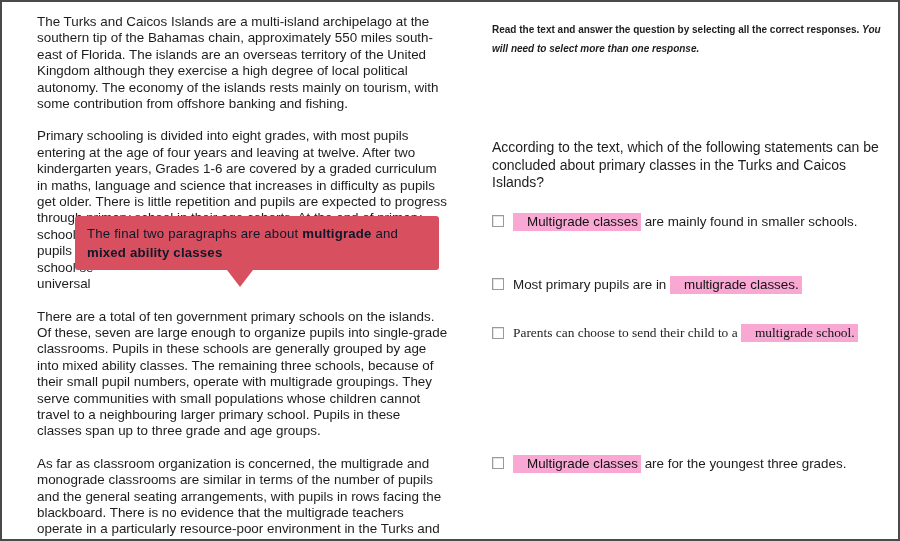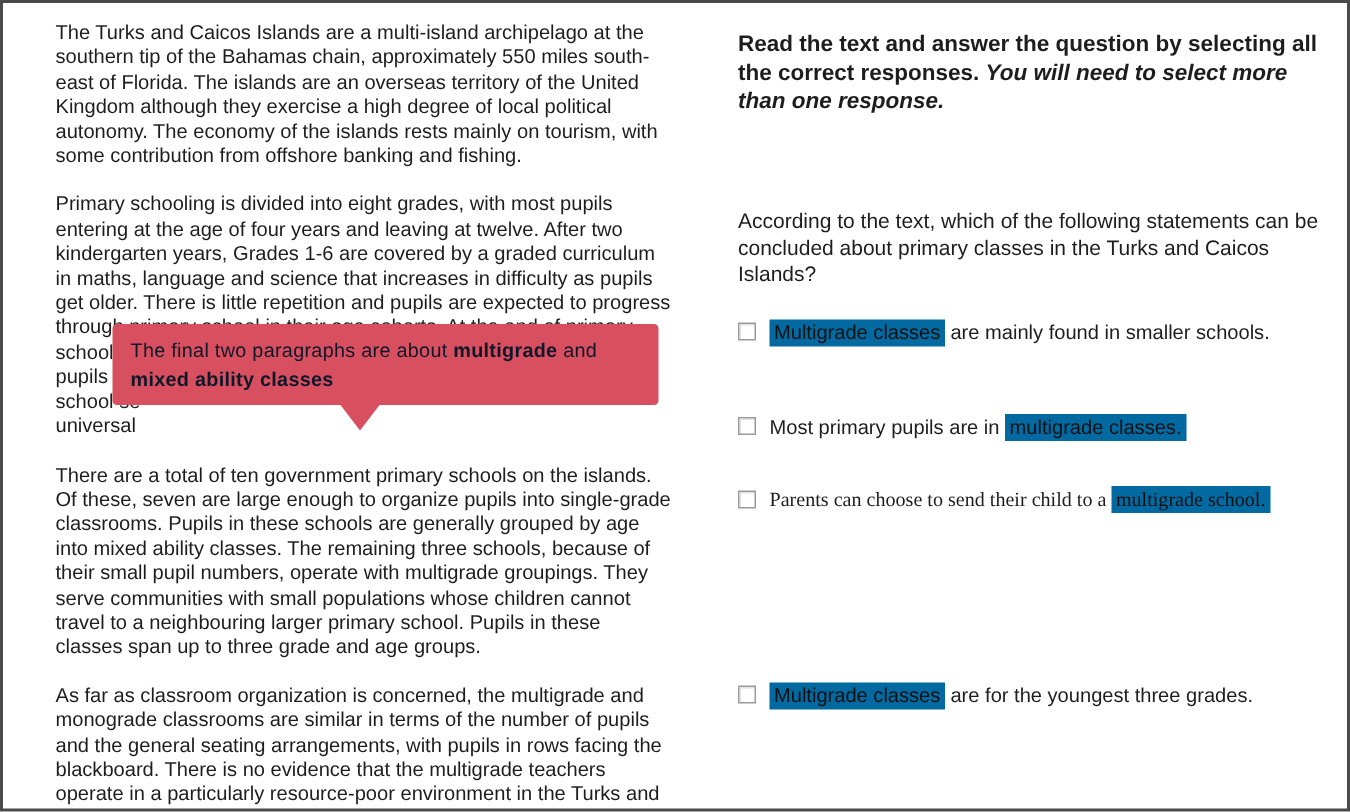--- a/index.html
+++ b/index.html
@@ -51,21 +51,21 @@
 
   
   .question-panel {
     position: absolute;
     left: 490px; top: 0;
     width: 392px; height: 100%;
   }
   .instructions {
     position: absolute; top: 18px; left: 0;
     width: 392px;
-    font-size: 15px;
+    font-size: 10px;
     line-height: 19px;
     font-weight: 700;
   }
   .instructions .emph { font-style: italic; }
   .question {
     position: absolute; top: 137px; left: 0;
     width: 400px;
     font-size: 14px;
     line-height: 17.5px;
   }
@@ -91,22 +91,22 @@
   }
   .option.center .checkbox { margin-top: 0; }
   .opt-1 { top: 211px; }
   .opt-2 { top: 274px; }
   .opt-3 { top: 322px; font-family: Liberation Serif, serif; }
   .opt-3 .option-text { width: 352px; }
   .opt-4 { top: 396px; }
   .opt-5 { top: 453px; }
 
   .hl {
-    background: #0369a1;
-    padding: 1px 3px 2px 3px;
+    background: #f9a8d4;
+    padding: 1px 3px 2px 14px;
     color: #111111;
   }
 </style>
 </head>
 <body>
 
 <div class="passage">
   <p>The Turks and Caicos Islands are a multi-island archipelago at the southern tip of the Bahamas chain, approximately 550 miles south-east of Florida. The islands are an overseas territory of the United Kingdom although they exercise a high degree of local political autonomy. The economy of the islands rests mainly on tourism, with some contribution from offshore banking and fishing.</p>
 
   <p>

